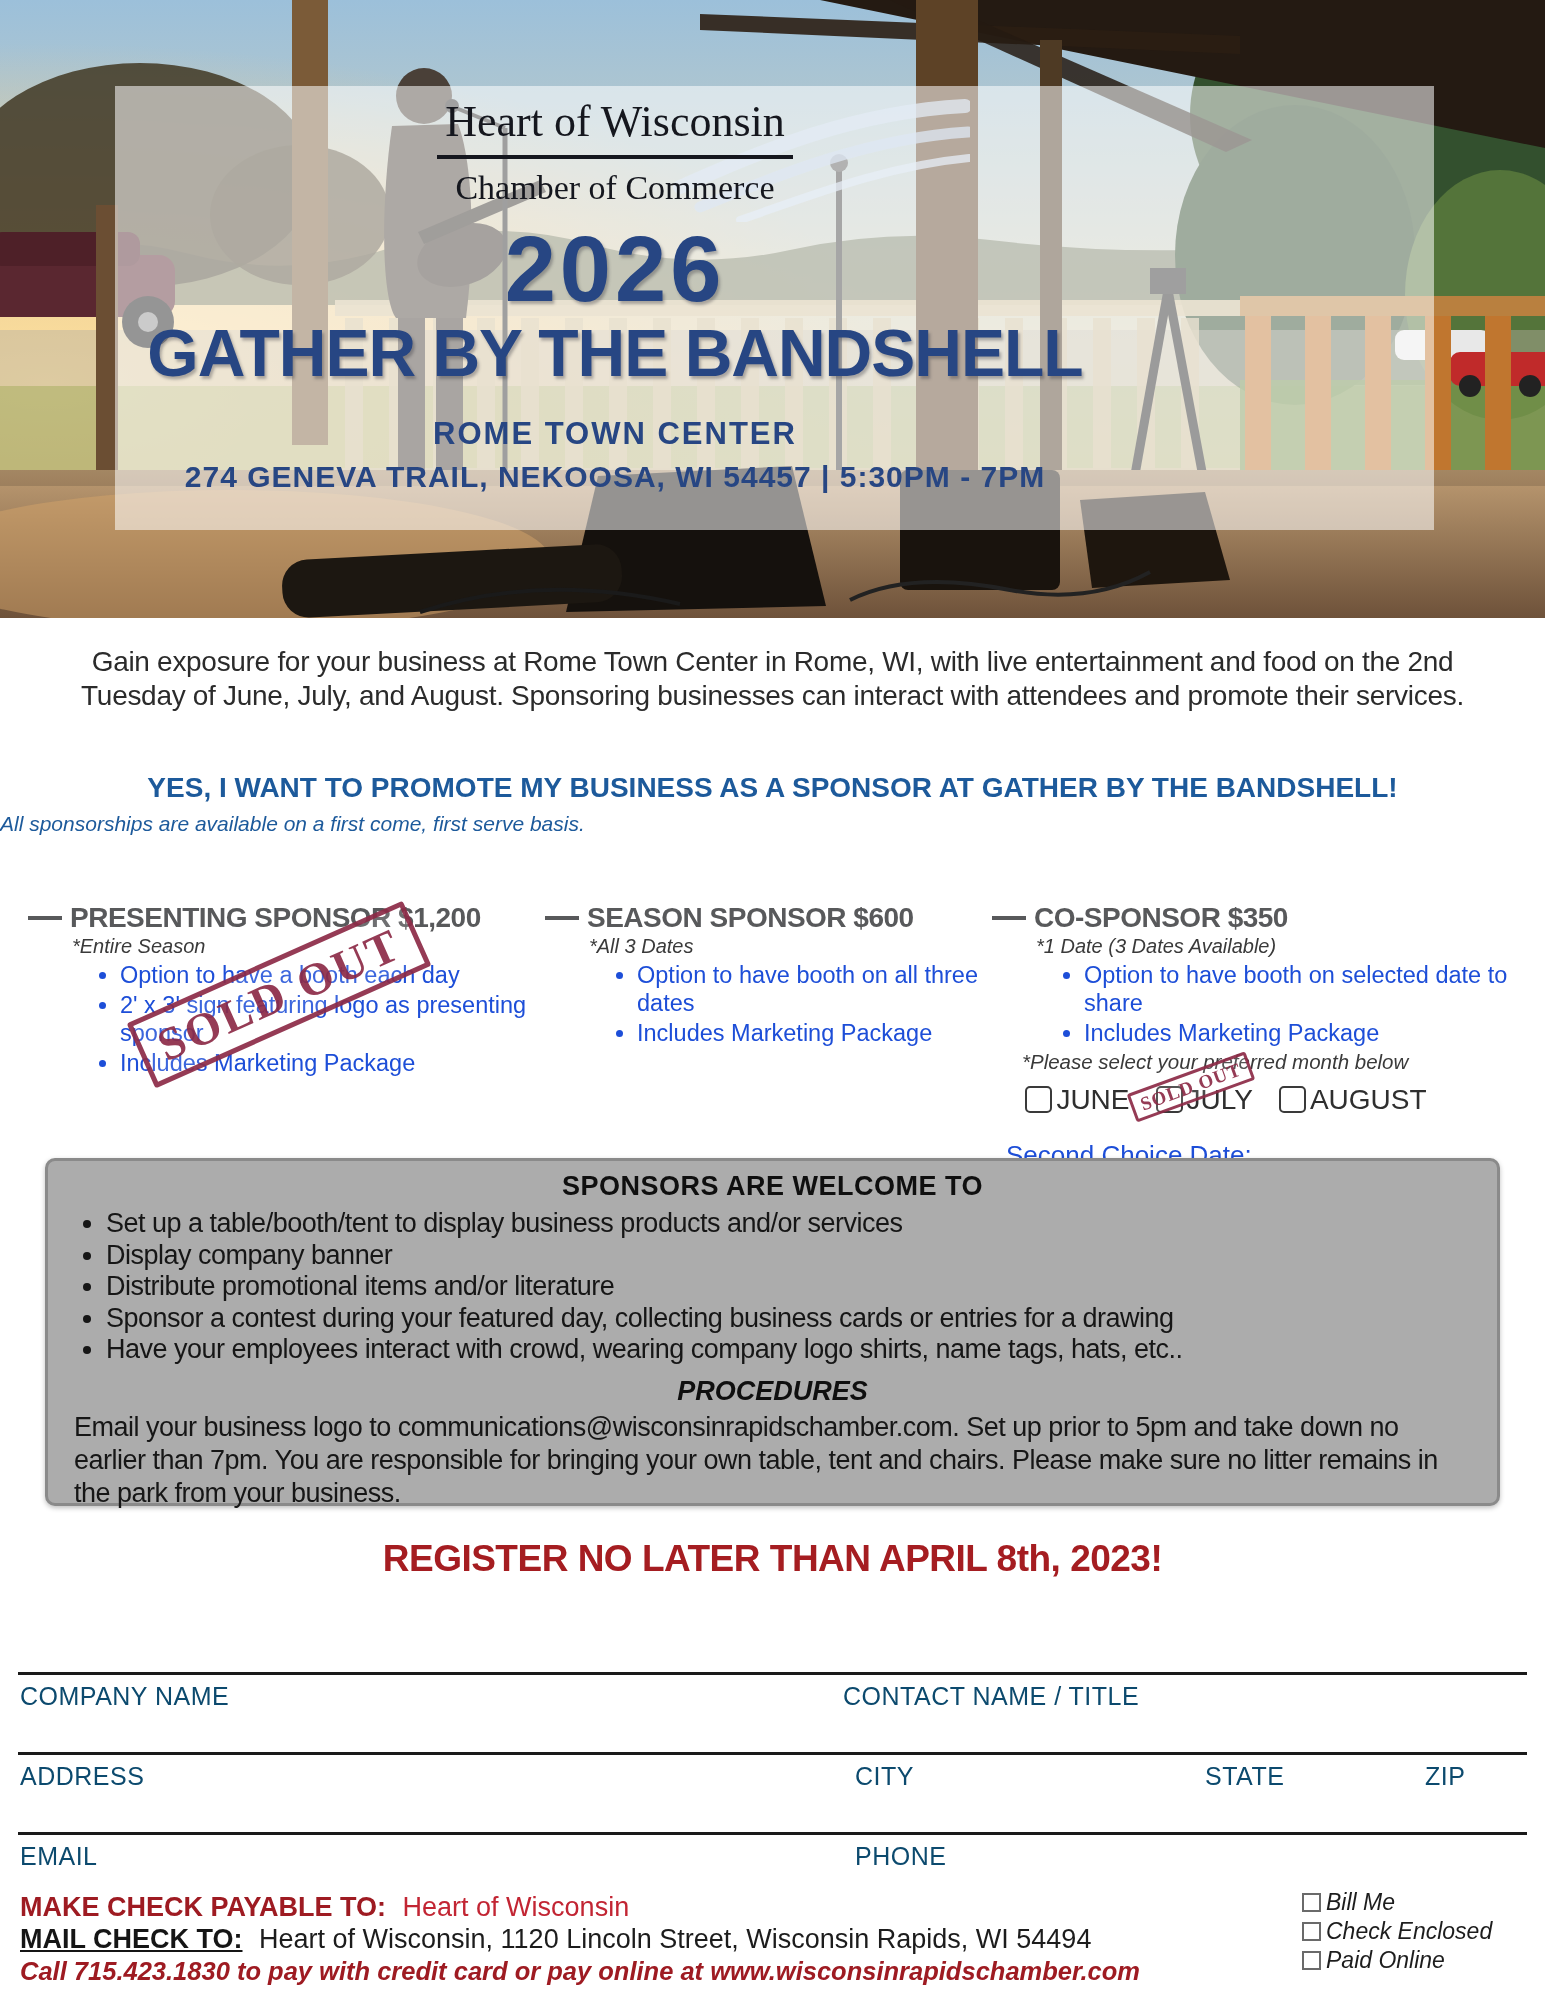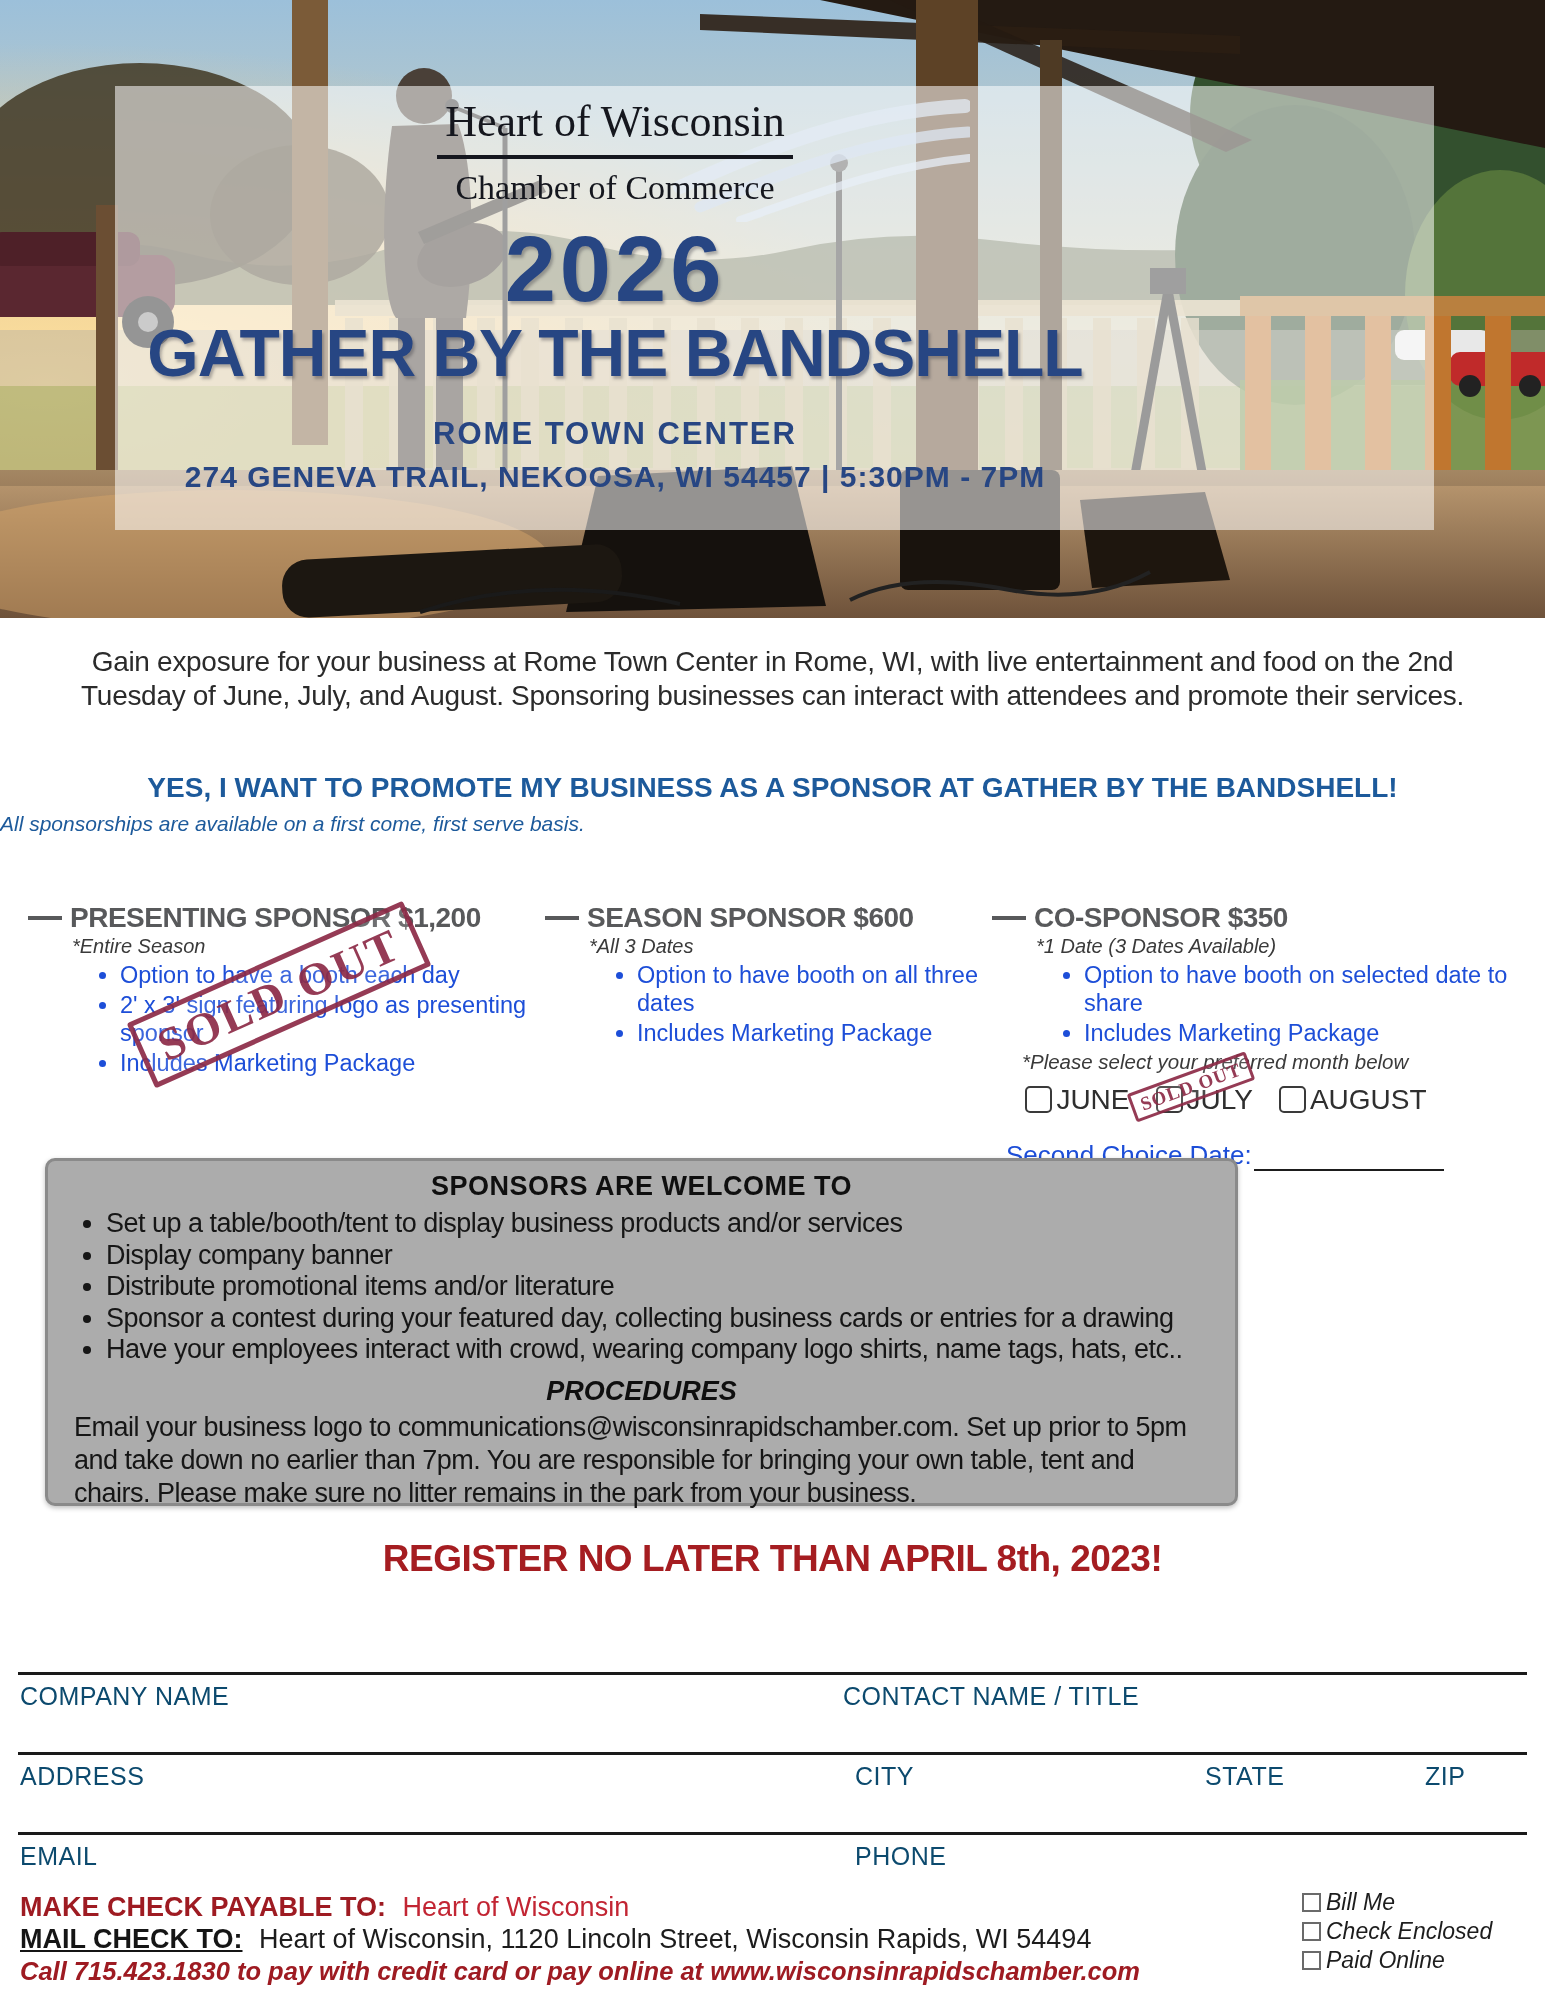--- a/index.html
+++ b/index.html
@@ -48,21 +48,21 @@
 
   
   .stamp{position:absolute;border:5px solid #8d2b47;color:#8d2b47;background:rgba(255,255,255,0.15);
         font-family:"Liberation Serif",serif;font-weight:700;letter-spacing:3px;border-radius:3px;
         opacity:.92;white-space:nowrap;}
   .stamp-big{left:100px;top:56px;font-size:46px;padding:4px 16px;transform:rotate(-24deg);}
   .stamp-small{left:-28px;top:-12px;font-size:19px;padding:1px 7px;border-width:3px;
         letter-spacing:1px;transform:rotate(-20deg);}
 
   
-  .graybox{position:absolute;left:45px;top:1158px;width:1193px;height:348px;box-sizing:border-box;
+  .graybox{position:absolute;left:45px;top:1158px;width:1455px;height:348px;box-sizing:border-box;
         background:#acacac;border:3px solid #8a8a8a;border-radius:10px;padding:10px 26px 0 26px;
         color:#161616;box-shadow:0 2px 5px rgba(0,0,0,.25);}
   .gb-title{text-align:center;font-weight:800;font-size:27px;letter-spacing:.5px;color:#0f0f0f;}
   .gb-list{margin:6px 0 0;padding-left:32px;font-size:27px;line-height:1.17;letter-spacing:-0.5px;}
   .gb-proc-title{text-align:center;font-weight:800;font-size:27px;margin-top:10px;color:#0f0f0f;font-style:italic;}
   .gb-proc{font-size:27px;line-height:1.22;letter-spacing:-0.5px;margin-top:4px;}
 
   
   .deadline{position:absolute;top:1538px;left:0;width:100%;text-align:center;
         font-size:37px;font-weight:800;color:#a51d21;letter-spacing:-0.5px;}

